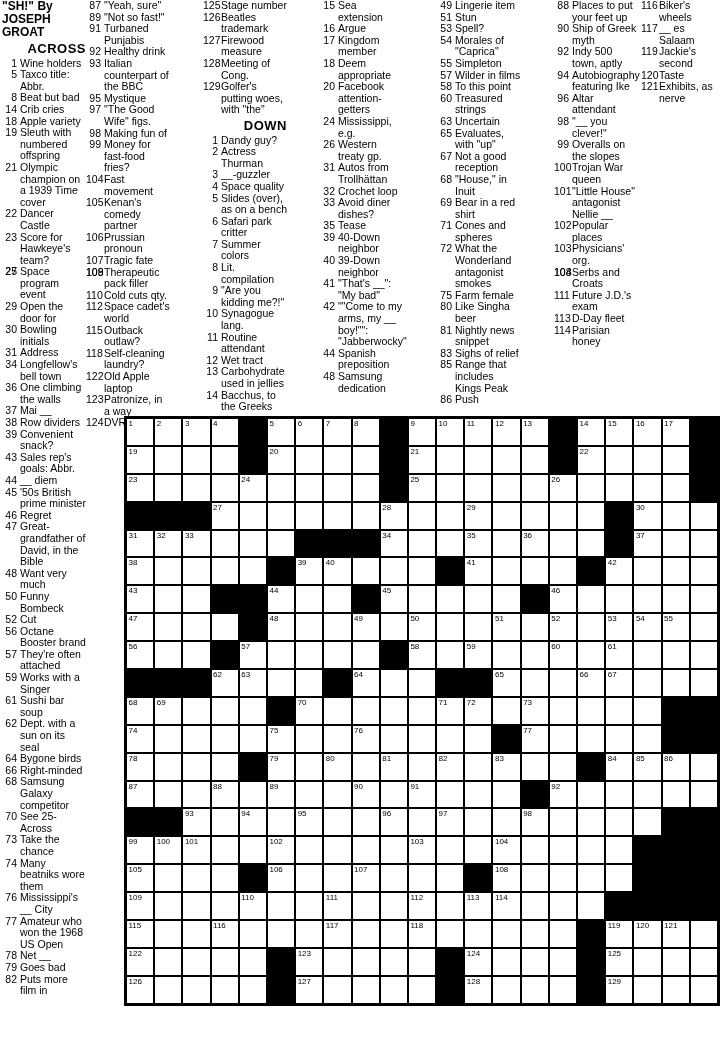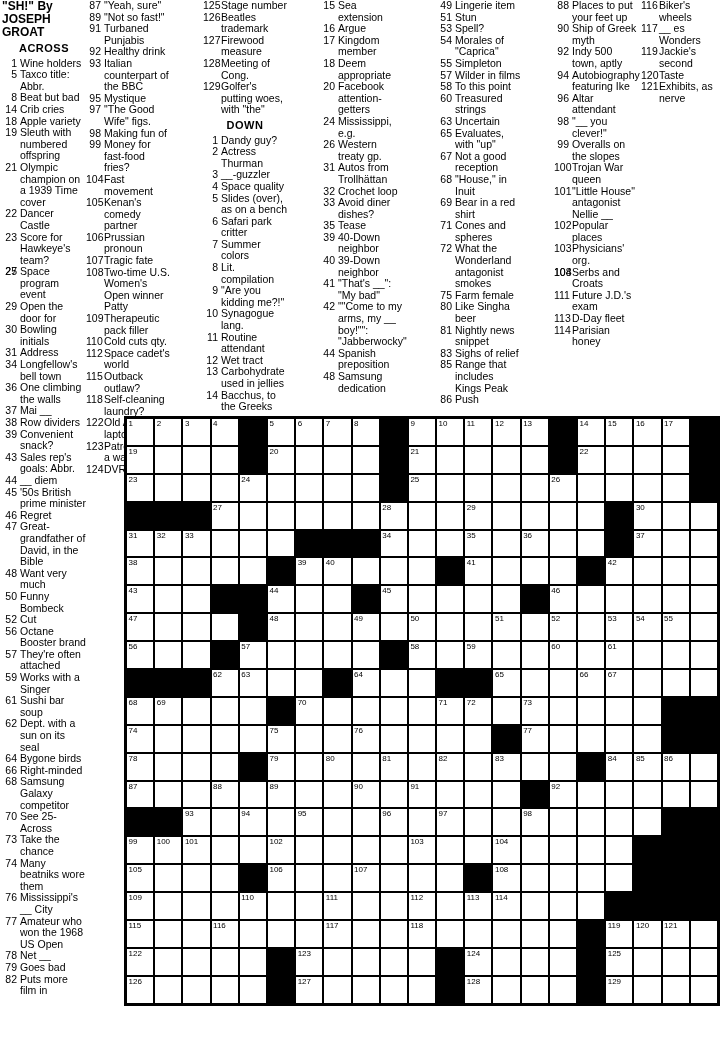--- a/index.html
+++ b/index.html
@@ -10,21 +10,21 @@
   .col{position:absolute;top:0;font-size:10.5px;line-height:11.6px;}
   .col-0{left:2px;width:84px;}
   .col-1{left:86px;width:84px;}
   .col-2{left:203px;width:84px;}
   .col-3{left:320px;width:84px;}
   .col-4{left:437px;width:84px;}
   .col-5{left:554px;width:86px;}
   .col-6{left:641px;width:82px;}
 
   .title{font-weight:bold;font-size:12px;line-height:13px;margin:0 0 2px 0;}
-  .hdr{font-weight:bold;font-size:11px;text-align:center;margin:4px 0 3px 0;letter-spacing:.5px;}
+  .hdr{font-weight:bold;font-size:13px;text-align:right;margin:4px 0 3px 0;letter-spacing:.5px;}
   .clue{position:relative;padding-left:18px;margin-bottom:0px;}
   .clue .n{position:absolute;left:0;top:0;width:15px;text-align:right;}
   .clue .t{display:block;}
 
   
   .grid{position:absolute;left:124px;top:416px;border:2px solid #000;background:#000;}
   .row{display:flex;}
   .cell{width:28.2px;height:27.9px;box-sizing:border-box;border:1px solid #000;background:#fff;position:relative;}
   .cell.blk{background:#000;}
   .cell .num{position:absolute;left:1.5px;top:0px;font-size:8px;line-height:9px;font-family:"Liberation Sans",sans-serif;}
@@ -261,21 +261,20 @@
           <div class="clue">
             <span class="n">106</span>
             <span class="t">Prussian pronoun</span>
           </div>
           <div class="clue">
             <span class="n">107</span>
             <span class="t">Tragic fate</span>
           </div>
           <div class="clue">
             <span class="n">108</span>
-            <span class="t">Two-time U.S. Women's Open winner Patty</span>
           </div>
           <div class="clue">
             <span class="n">109</span>
             <span class="t">Therapeutic pack filler</span>
           </div>
           <div class="clue">
             <span class="n">110</span>
             <span class="t">Cold cuts qty.</span>
           </div>
           <div class="clue">
@@ -615,21 +614,21 @@
         </div>
       </div>
     <div class="col col-6">
         <div id="downE">
           <div class="clue">
             <span class="n">116</span>
             <span class="t">Biker's wheels</span>
           </div>
           <div class="clue">
             <span class="n">117</span>
-            <span class="t">__ es Wonders</span>
+            <span class="t">__ es Salaam</span>
           </div>
           <div class="clue">
             <span class="n">119</span>
             <span class="t">Jackie's second</span>
           </div>
           <div class="clue">
             <span class="n">120</span>
             <span class="t">Taste</span>
           </div>
           <div class="clue">

